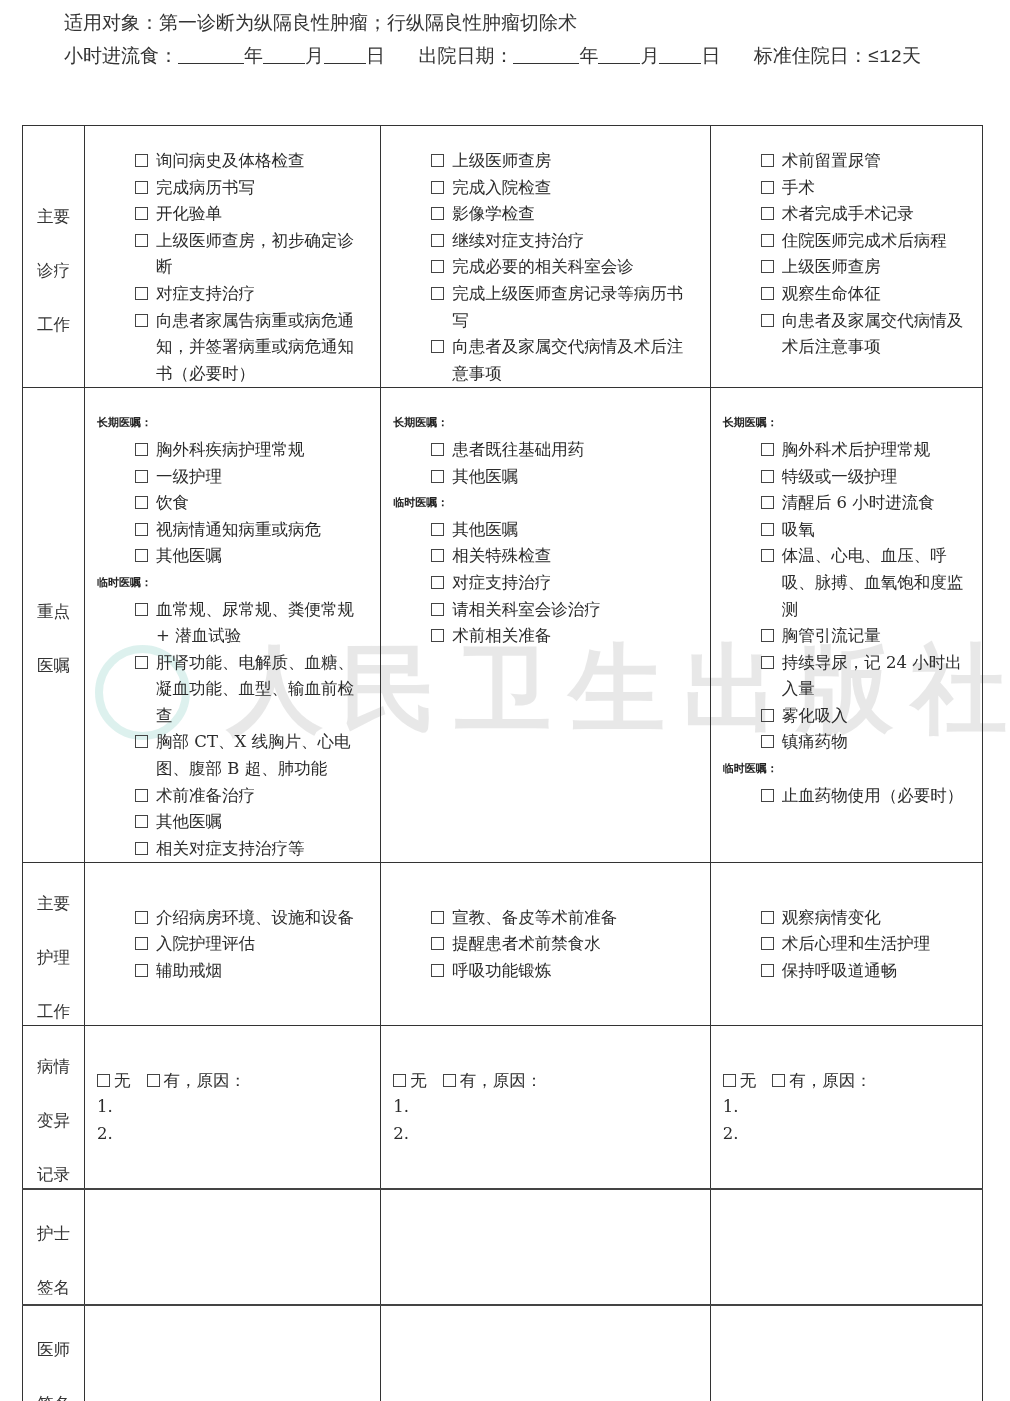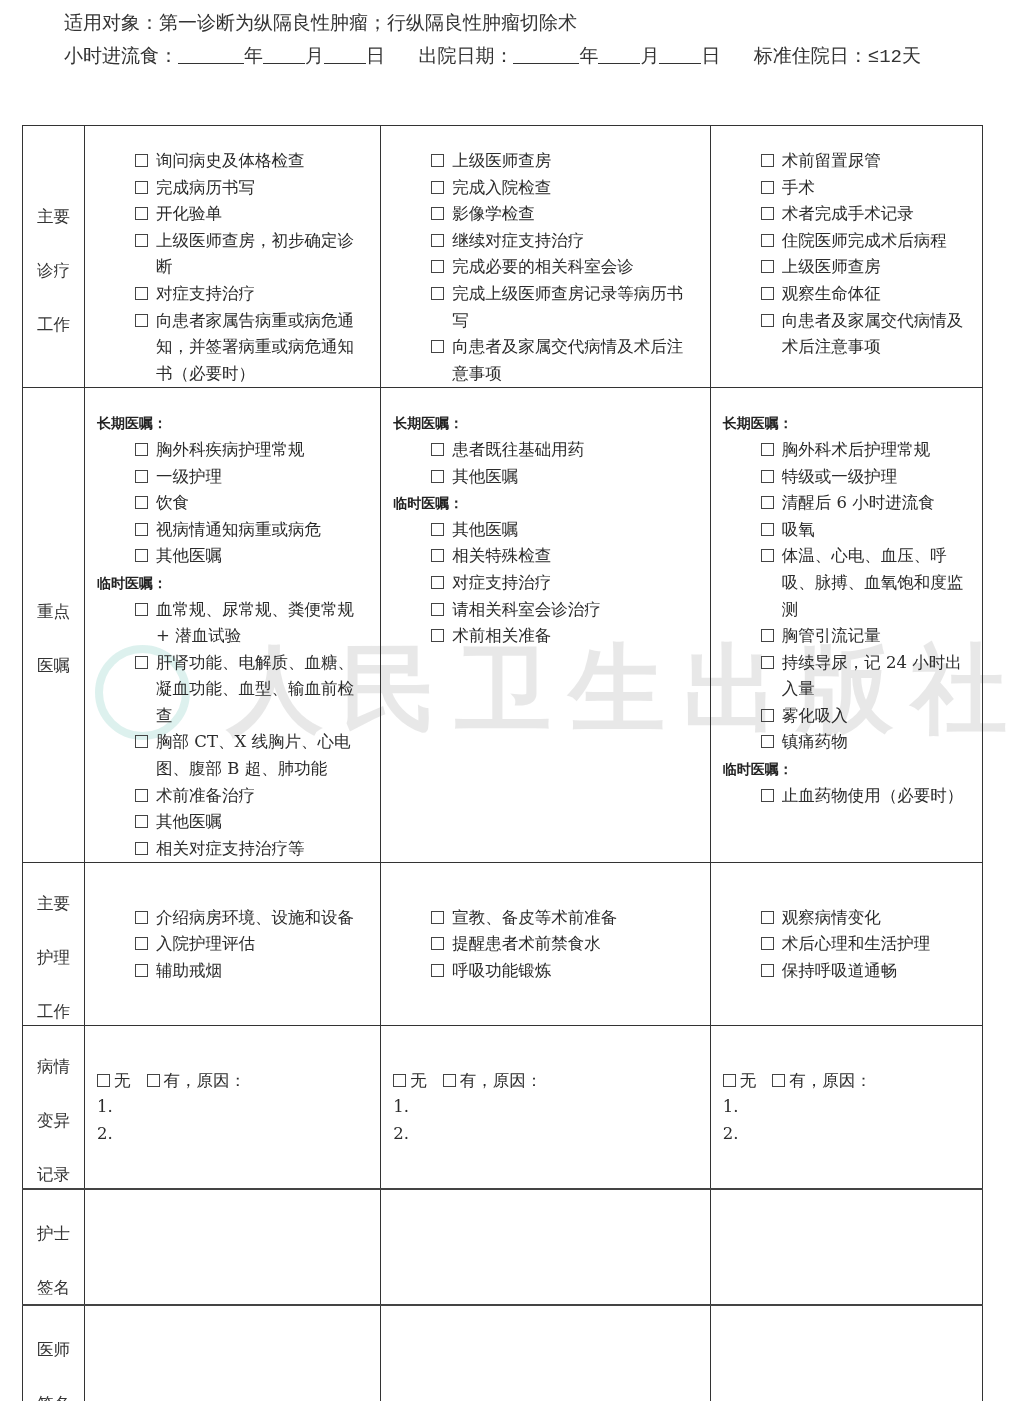--- a/index.html
+++ b/index.html
@@ -42,21 +42,21 @@
   .cell { padding: 0 10px 0 12px !important; vertical-align: top !important; }
   .cell-inner { padding-top: 22px; }
   .item { display: flex; margin-left: 38px; }
   .box {
     flex: 0 0 auto; width: 13px; height: 13px; border: 1.3px solid #444;
     margin: 6px 8px 0 0; box-sizing: border-box;
   }
   .item-text { flex: 1 1 auto; }
   .subhead {
     font-family: "DejaVu Sans", "Liberation Sans", sans-serif;
-    font-weight: bold; font-size: 14px; color: #222;
+    font-weight: bold; font-size: 11px; color: #222;
   }
   .var-line { display: flex; align-items: center; }
   .var-opt { display: inline-flex; align-items: center; margin-right: 16px; }
   .var-opt .box { margin: 0 4px 0 0; }
 
   .watermark {
     position: absolute; left: 97px; top: 630px; width: 820px; height: 120px;
     pointer-events: none; opacity: 0.13;
     font-family: Liberation Serif, serif; font-size: 96px; font-weight: bold;
     color: #555; letter-spacing: 18px; white-space: nowrap; line-height: 120px;

